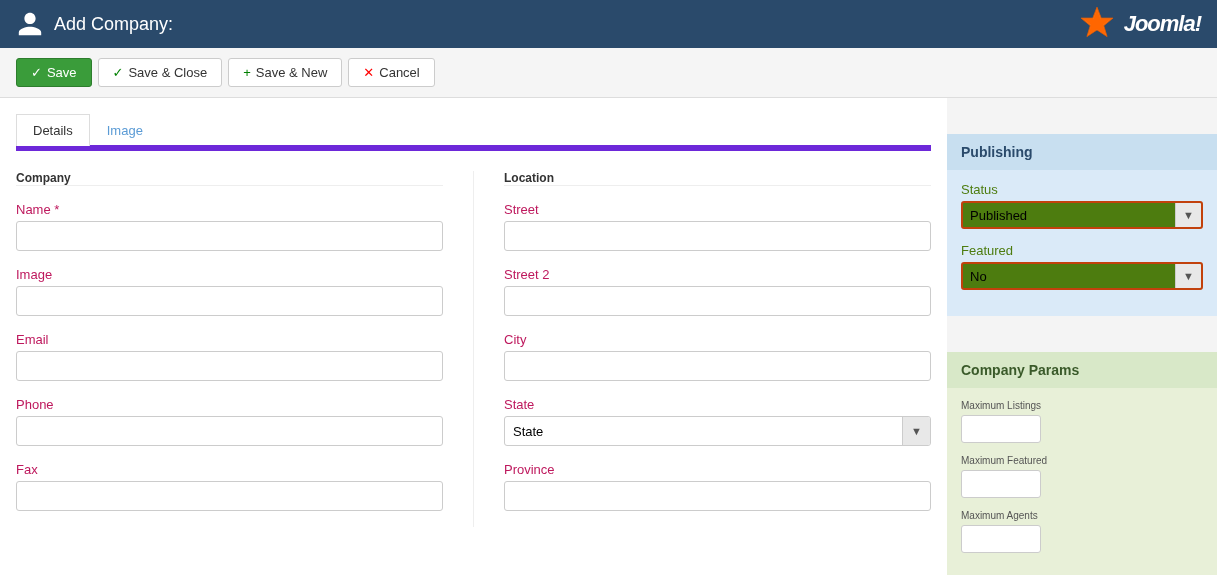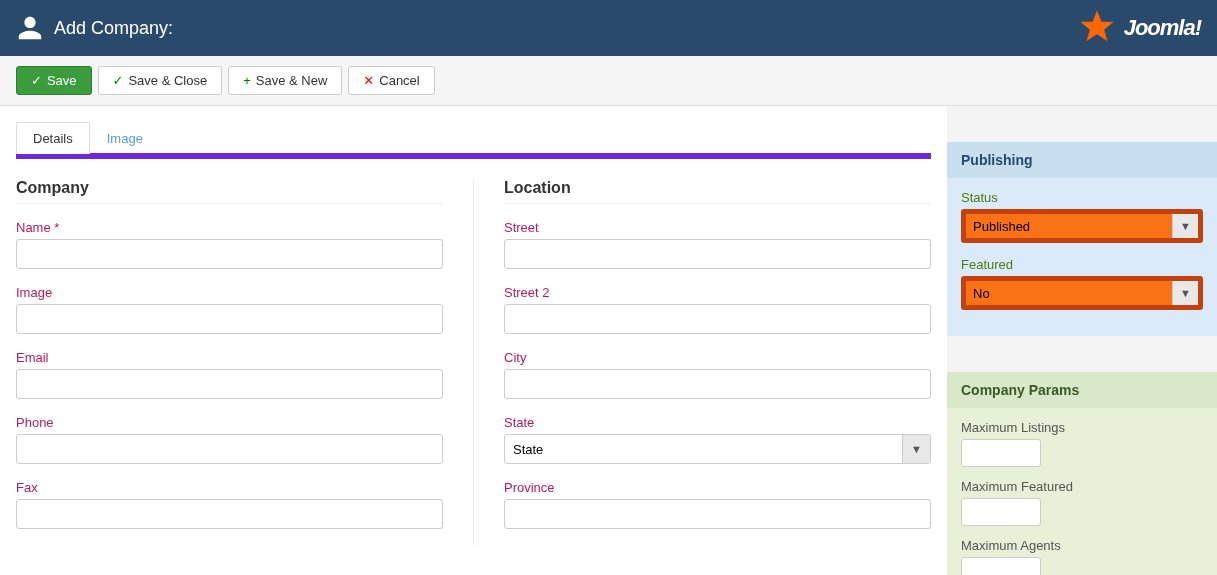--- a/index.html
+++ b/index.html
@@ -6,21 +6,21 @@
     body { font-family: Arial, sans-serif; font-size: 13px; background: #f4f4f4; }
 
     
     .header {
       background: #2a4a6b;
       color: white;
       display: flex;
       align-items: center;
       justify-content: space-between;
       padding: 0 16px;
-      height: 56px;
+      height: 48px;
     }
     .header-left {
       display: flex;
       align-items: center;
       gap: 10px;
     }
     .header-user-icon {
       width: 28px;
       height: 28px;
       fill: white;
@@ -128,25 +128,24 @@
     .form-col {
       flex: 1;
       padding-right: 30px;
     }
     .form-col + .form-col {
       padding-left: 10px;
       padding-right: 0;
       border-left: 1px solid #eee;
     }
     .section-title {
-      font-size: 16px;
+      font-size: 12px;
       font-weight: bold;
       color: #333;
       margin-bottom: 16px;
-      padding-bottom: 6px;
       border-bottom: 1px solid #eee;
     }
     .form-group {
       margin-bottom: 16px;
     }
     .form-group label {
       display: block;
       margin-bottom: 4px;
       color: #be185d;
       font-size: 13px;
@@ -228,25 +227,25 @@
     }
     .sidebar-form-group label {
       display: block;
       color: #4d7c0f;
       font-size: 13px;
       margin-bottom: 4px;
     }
     .sidebar-select-wrapper {
       display: flex;
       align-items: center;
-      border: 5px solid #c2410c;
+      border: 2px solid #c2410c;
       border-radius: 3px;
       overflow: hidden;
-      height: 34px;
-      background: #f97316;
+      height: 28px;
+      background: #4d7c0f;
     }
     .sidebar-select-wrapper select {
       flex: 1;
       border: none;
       padding: 3px 7px;
       font-size: 13px;
       appearance: none;
       background: transparent;
       outline: none;
       height: 100%;
@@ -261,21 +260,21 @@
       cursor: pointer;
       color: #555;
       font-size: 11px;
     }
     .small-input-group {
       margin-bottom: 12px;
     }
     .small-input-group label {
       display: block;
       color: #555;
-      font-size: 13px;
+      font-size: 10px;
       margin-bottom: 4px;
     }
     .small-input-group input[type="text"] {
       width: 80px;
       padding: 4px 7px;
       border: 1px solid #ccc;
       border-radius: 3px;
       font-size: 13px;
       height: 28px;
       background: white;

